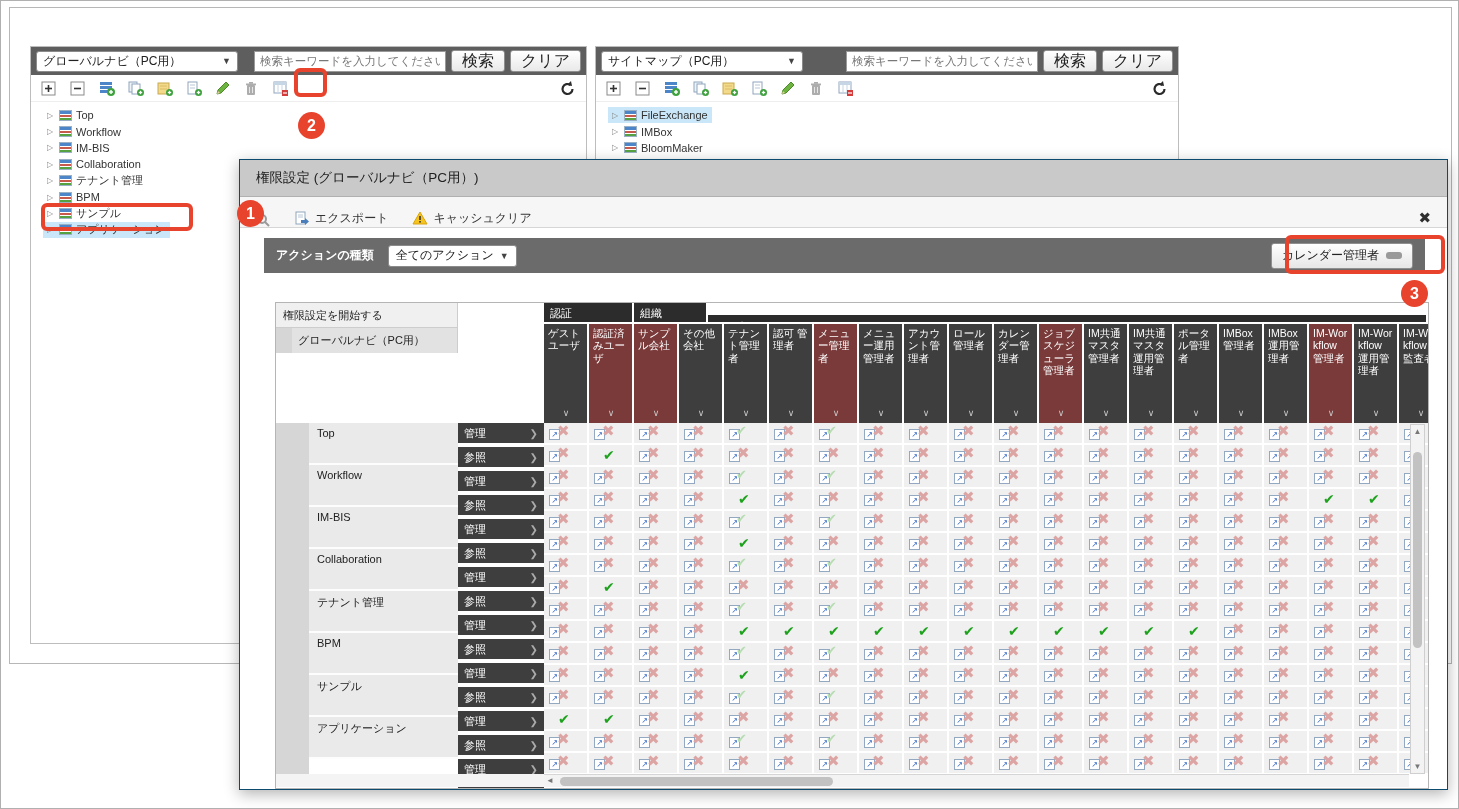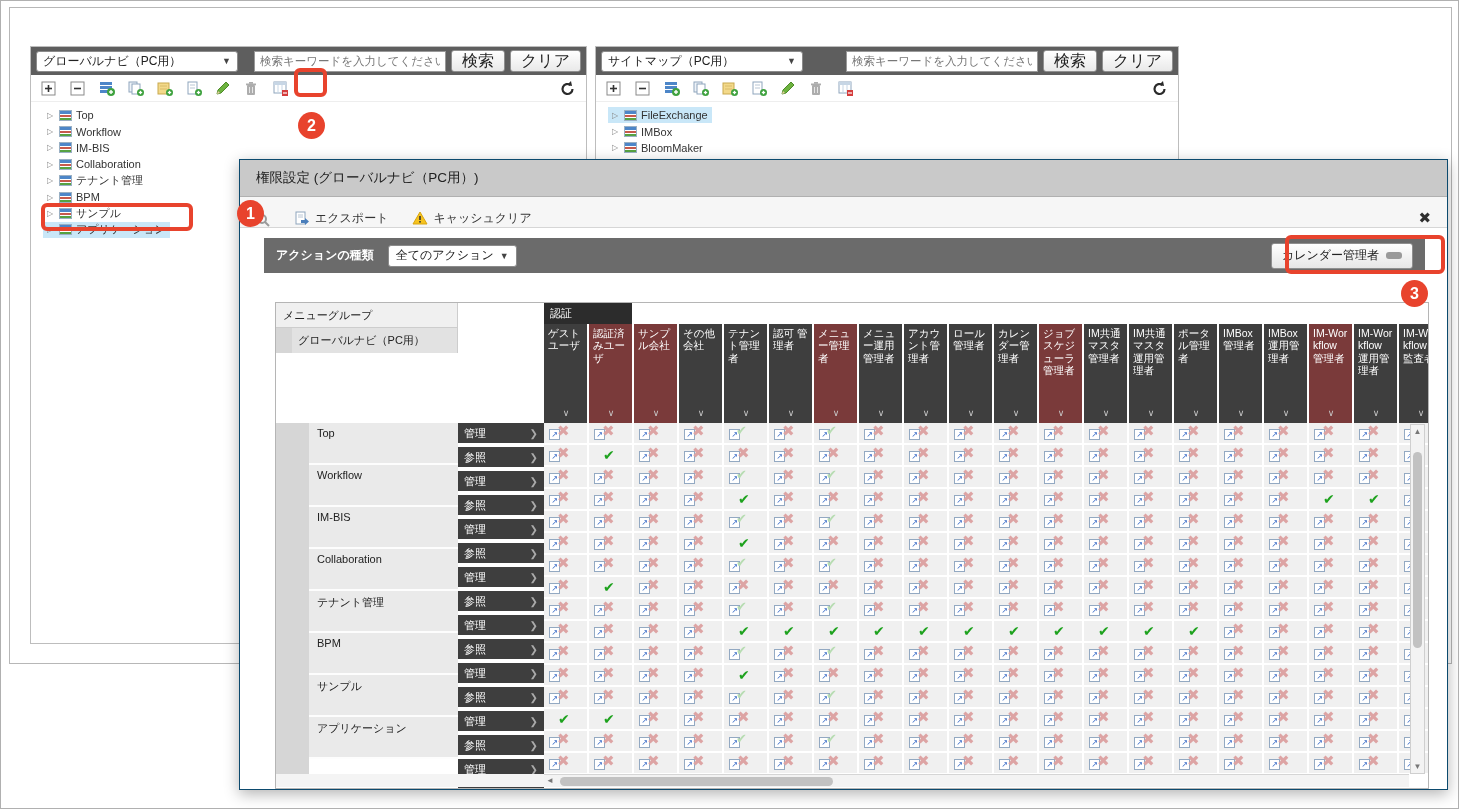--- a/index.html
+++ b/index.html
@@ -46,21 +46,21 @@
 
   
   .table-wrap { position:absolute; left:35px; top:142px; width:1154px; height:487px; border:1px solid #b5b5b5; background:#fff; overflow:hidden; }
   .h-res { position:absolute; left:0; top:0; width:182px; }
   .res-cell { height:70px; background:#e2e2e2; border-bottom:1px solid #cdcdcd; border-right:1px solid #cdcdcd; font-size:11px; color:#222; padding:5px 7px; }
   .mg-row  { height:25px; background:#f0f0f0; border-bottom:1px solid #cdcdcd; border-right:1px solid #cdcdcd; font-size:11px; color:#222; display:flex; align-items:center; padding-left:7px; }
   .nav-row { height:25px; background:#e2e2e2; display:flex; align-items:center; font-size:11px; color:#222; border-right:1px solid #cdcdcd; }
   .nav-row .ind { width:16px; height:100%; background:#d6d6d6; margin-right:6px; }
   .h-action { position:absolute; left:182px; top:0; width:86px; height:120px; background:#3e3e3e; color:#fff; font-size:11px; padding:5px 7px; border-right:2px solid #fff; }
   .h-data { position:absolute; left:268px; top:0; height:120px; right:0; overflow:hidden; }
-  .hg-row { display:flex; height:21px;flex-direction:column; }
+  .hg-row { display:flex; height:21px; }
   .hg-cell { background:#2c2c2c; color:#fff; font-size:11px; padding:3px 6px; border-right:2px solid #fff; border-bottom:2px solid #fff; flex:none; }
   .hc-row { display:flex; height:99px; }
   .hc-cell { width:45px; flex:none; background:#3e3e3e; color:#fff; font-size:10.5px; line-height:1.18; padding:3px 3px 2px 4px; border-right:2px solid #fff; display:flex; flex-direction:column; word-break:break-all; }
   .hc-cell.red { background:#7a3a3a; }
   .hc-chev { margin-top:auto; text-align:center; color:#c9c9c9; font-size:9px; height:13px; }
 
   .b-indent { position:absolute; left:0; top:120px; width:33px; height:352px; background:#d6d6d6; }
   .b-res { position:absolute; left:33px; top:120px; width:149px; }
   .b-res-cell { height:42px; background:#eaeaea; border-bottom:2px solid #fdfdfd; font-size:11px; color:#222; padding:4px 0 0 8px; }
   .b-actions { position:absolute; left:182px; top:120px; width:86px; }
@@ -394,21 +394,21 @@
         <span style="font-size:9px;color:#444;">▼</span>
       </span>
       <button class="start-btn">
         <span>カレンダー管理者</span>
         <span class="toggle-dash"></span>
       </button>
     </div>
 
     <div class="table-wrap">
       <div class="h-res">
-        <div class="mg-row">メニューグループ</div>
+        <div class="mg-row">権限設定を開始する</div>
         <div class="nav-row">
           <span class="ind"></span>
           <span>グローバルナビ（PC用）</span>
         </div>
       </div>
       <div class="h-data">
         <div class="hg-row" id="hg-row">
             <div class="hg-cell" style="width: 90px;">認証</div>
             <div class="hg-cell" style="width: 74px;">組織</div>
             <div class="hg-cell" style="width: 720px; margin-top: 12px;">ロール</div>

